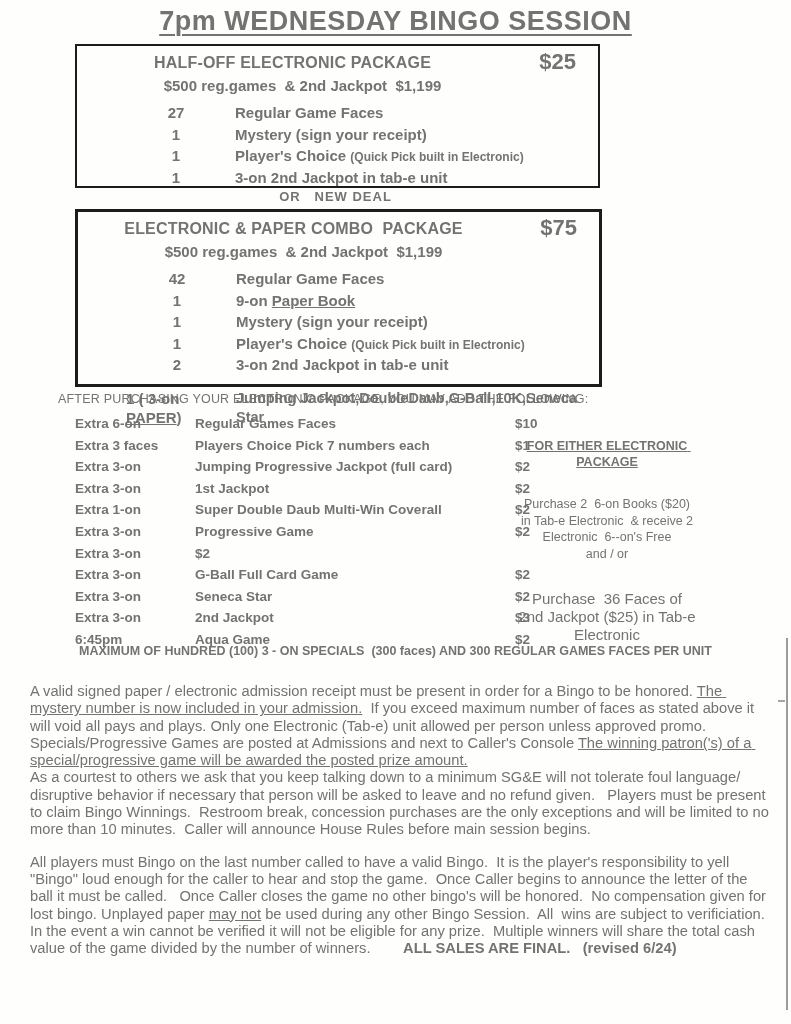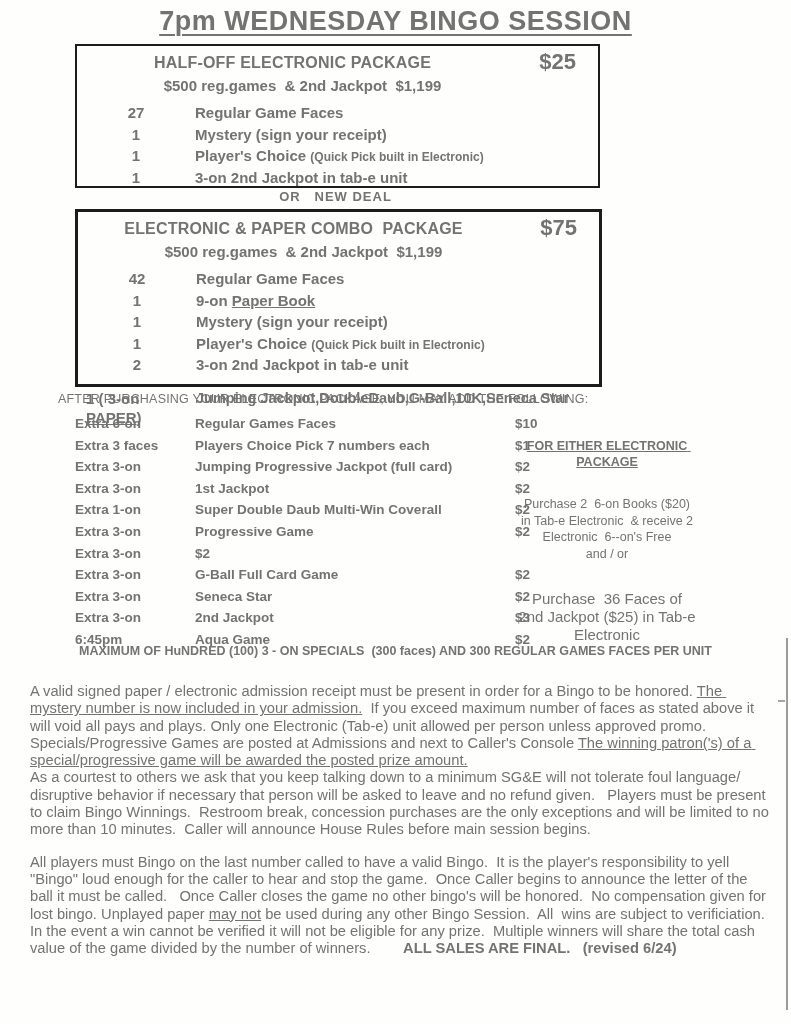--- a/index.html
+++ b/index.html
@@ -24,21 +24,21 @@
   .box-head{position:relative;height:28px;}
   .box-name{
     position:absolute;left:0;right:90px;top:8px;text-align:center;
     font-size:16px;font-weight:700;white-space:pre-wrap;letter-spacing:.2px;
   }
   .box-price{position:absolute;right:22px;top:3px;font-size:22px;font-weight:700;}
   .box-sub{
     text-align:center;padding-right:70px;margin-top:3px;
     font-size:15px;font-weight:700;white-space:pre-wrap;
   }
-  .pkg-items{margin-top:9px;}
+  .pkg-items{margin-top:9px;padding-left:40px;}
   .pkg-row{display:flex;line-height:19.5px;}
   .pkg-qty{width:118px;text-align:center;font-weight:700;font-size:15px;flex:none;}
   .pkg-desc{font-weight:700;font-size:15px;white-space:pre-wrap;}
   .pkg-desc .small{font-size:12px;}
   .paper-row{margin-top:12px;}
   .paper-qty{width:118px;flex:none;padding-left:8px;font-weight:700;font-size:15px;white-space:pre-wrap;box-sizing:border-box;}
   .paper-desc{font-weight:700;font-size:14.5px;white-space:pre-wrap;}
 
   .divider{
     position:absolute;top:189px;left:75px;width:521px;text-align:center;

